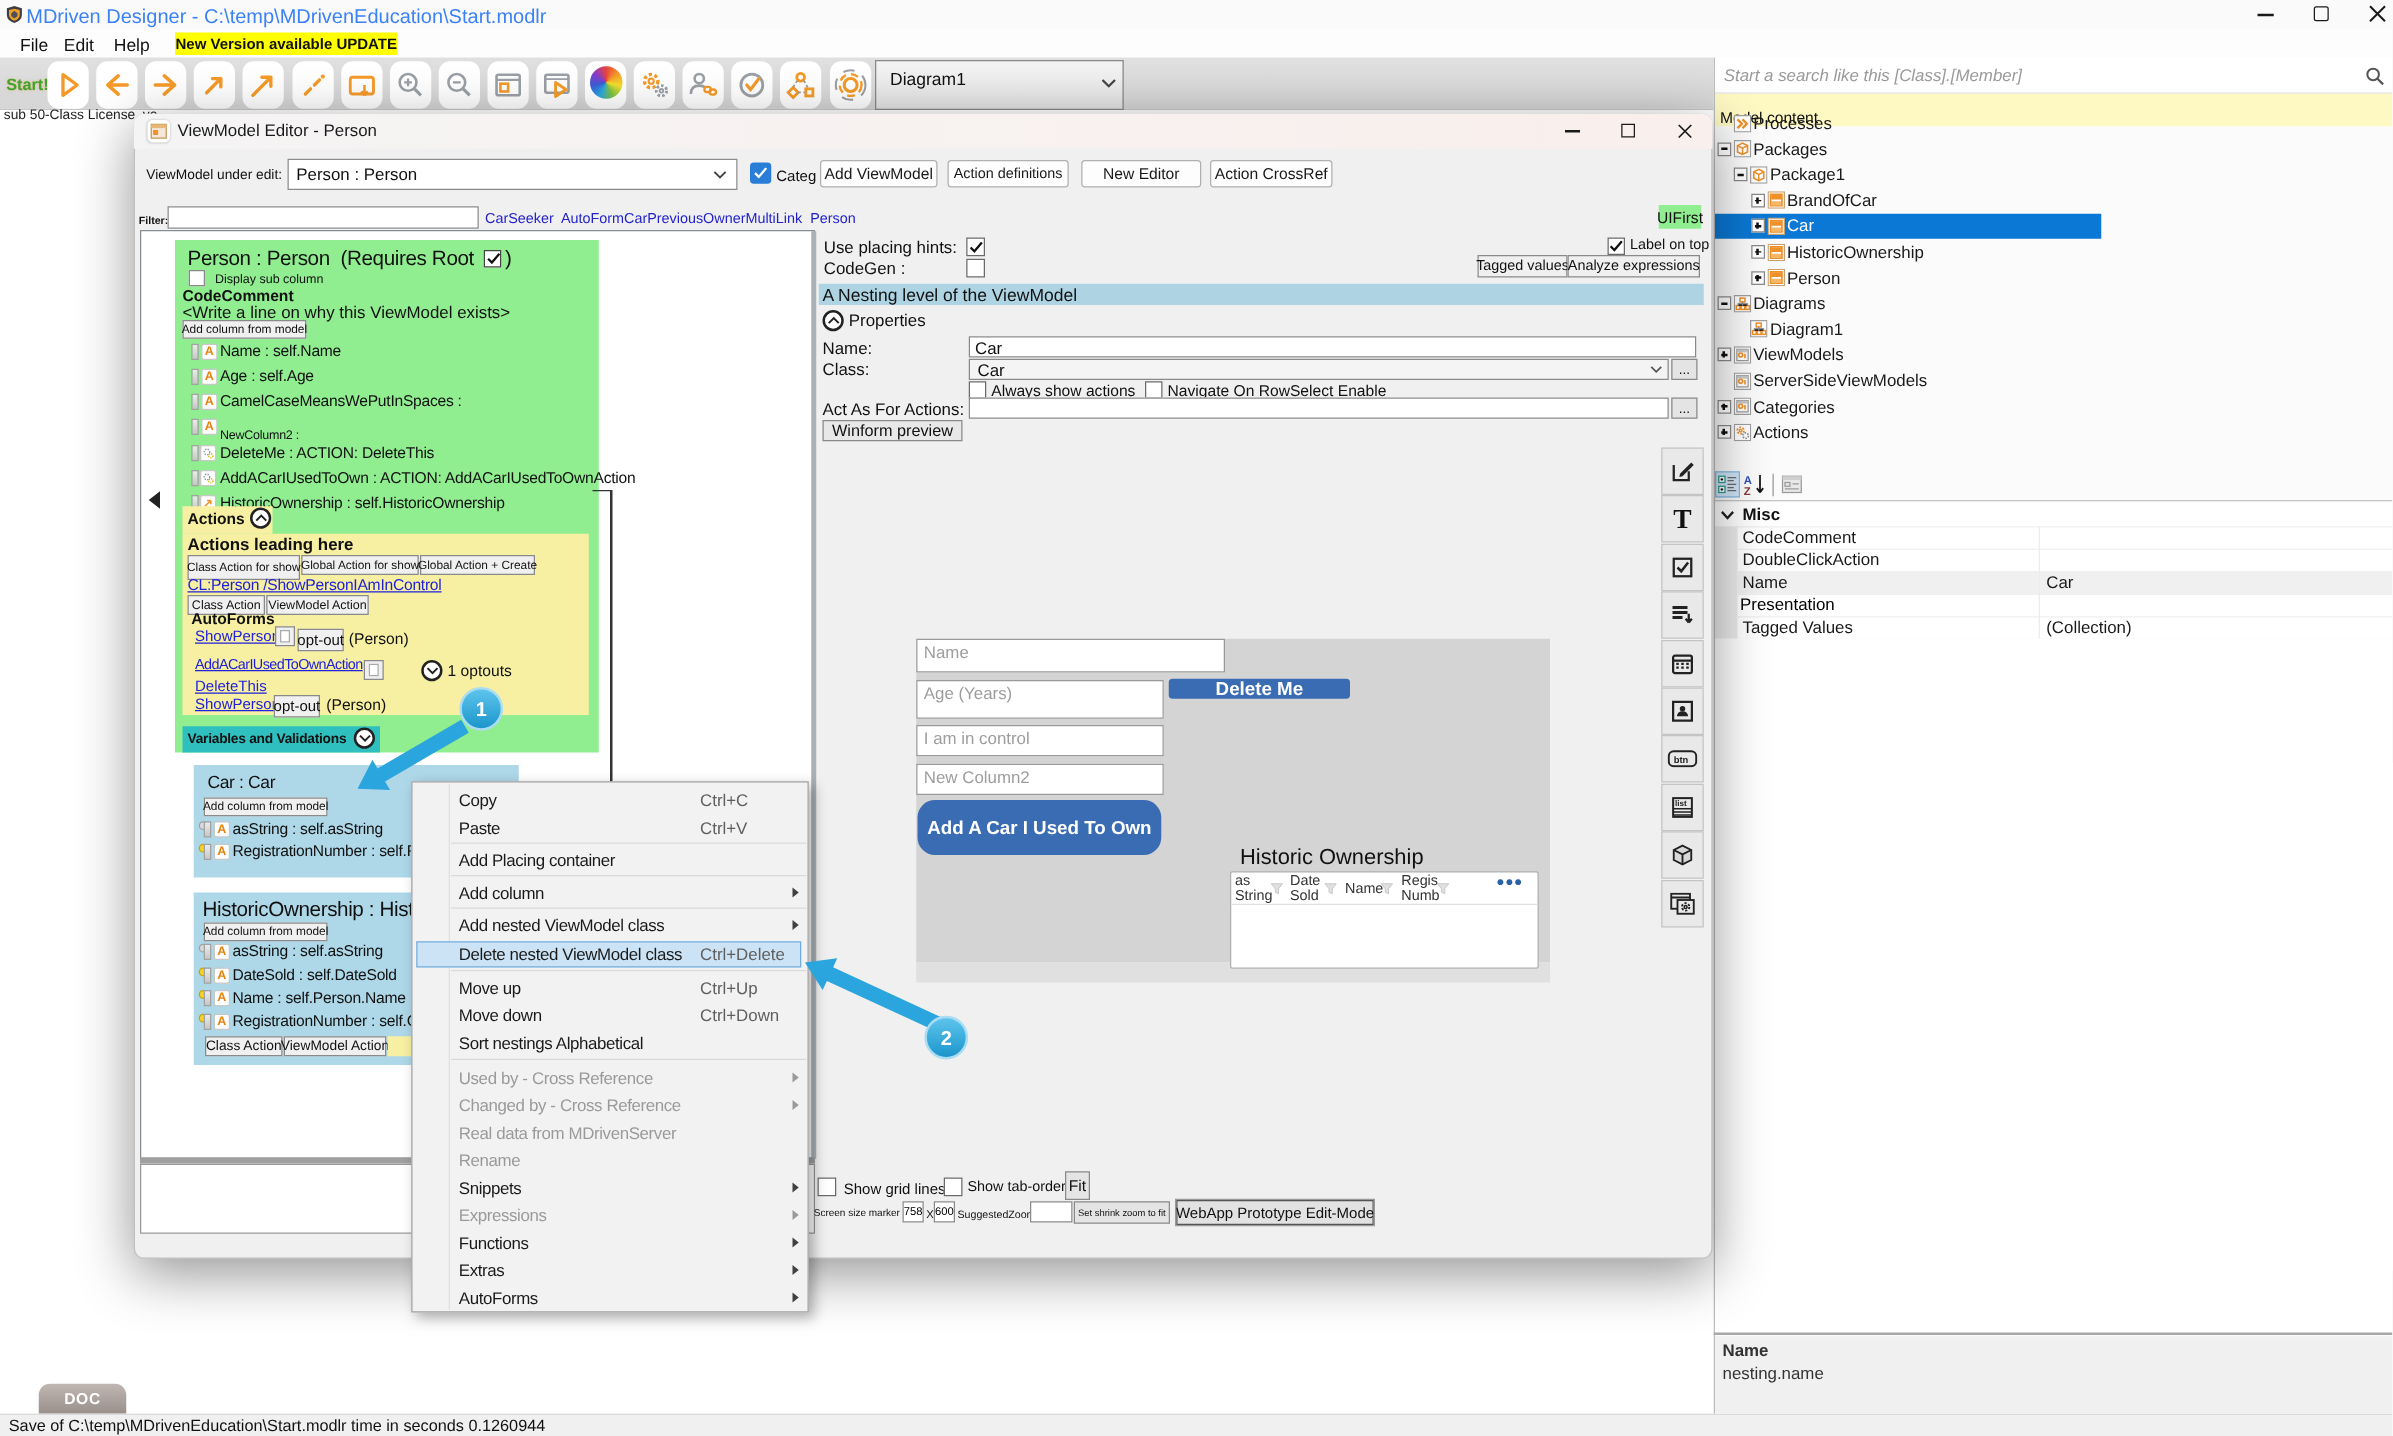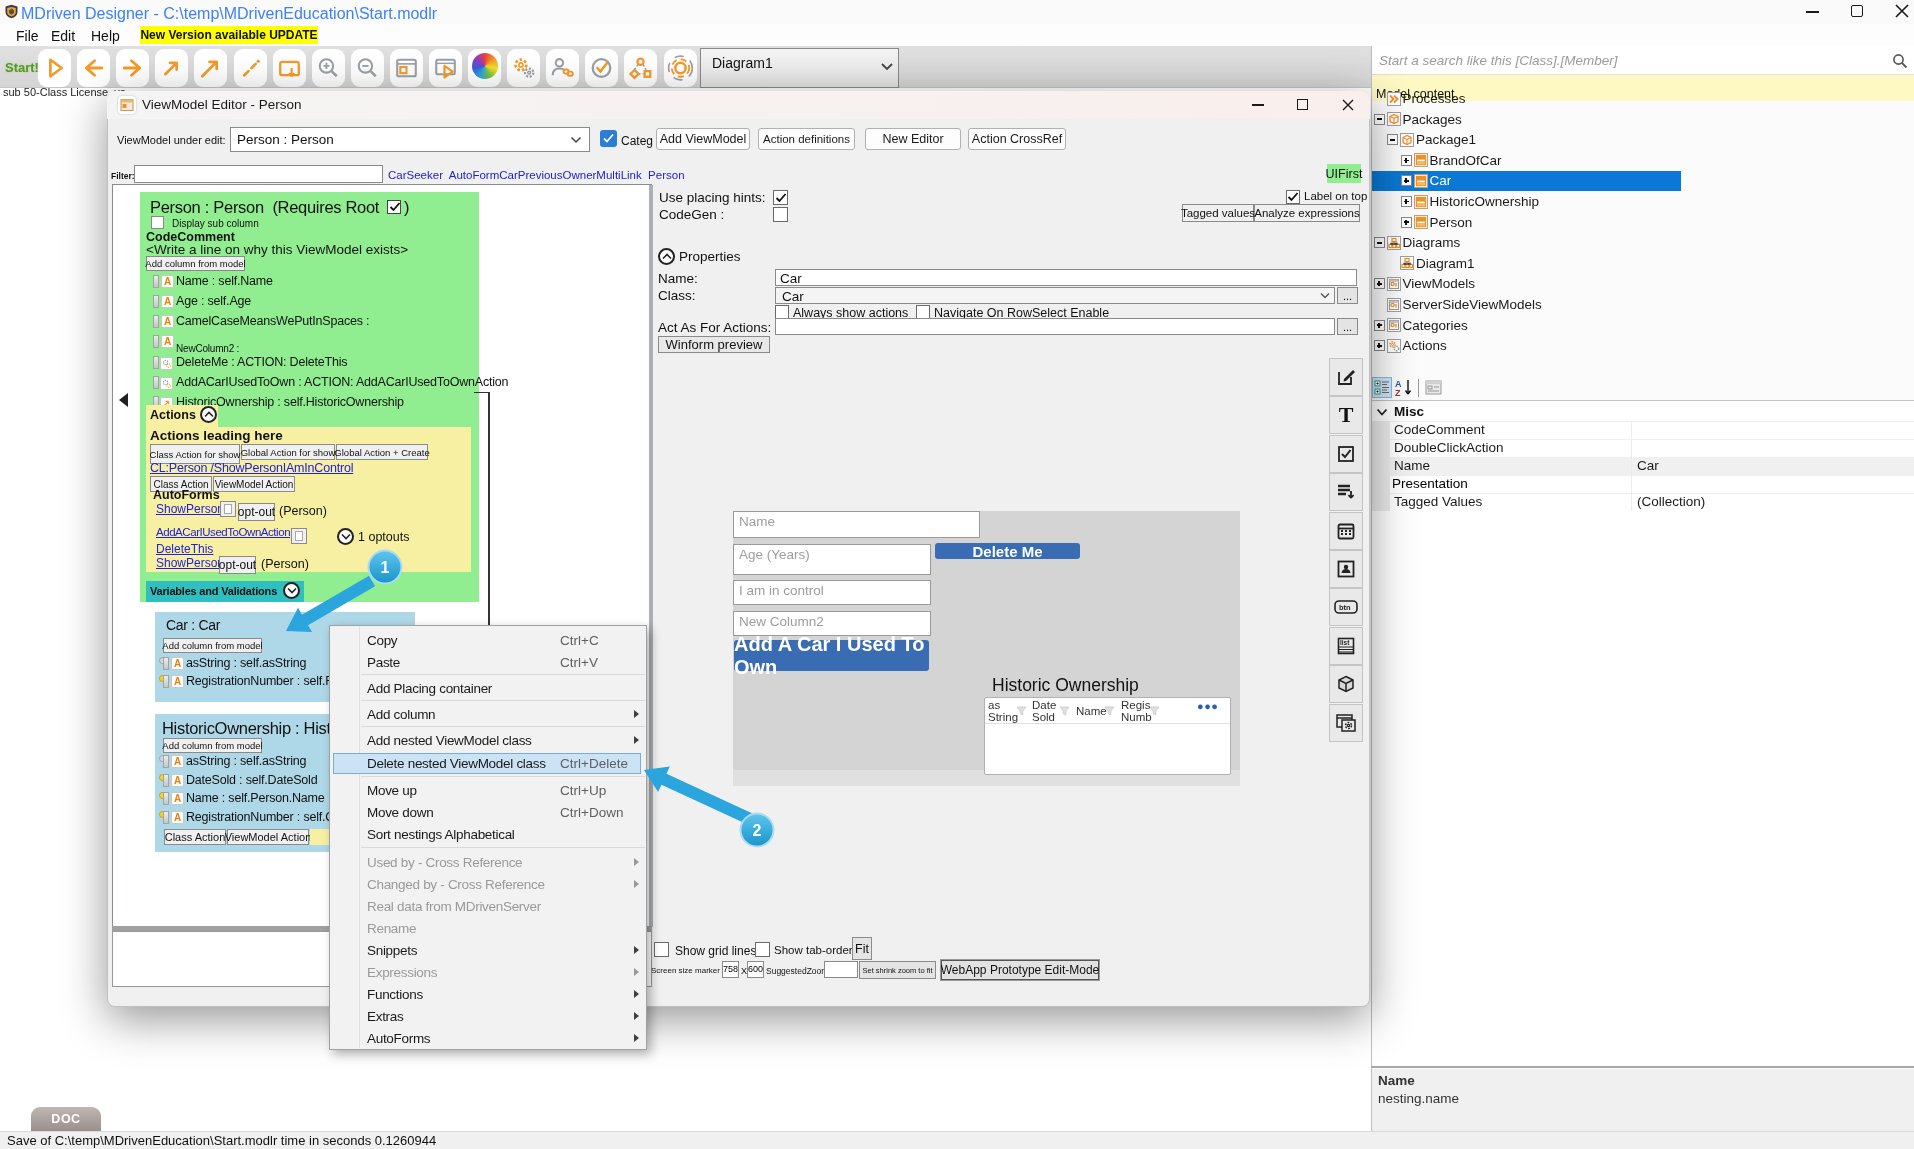--- a/index.html
+++ b/index.html
@@ -482,20 +482,23 @@
 <div class="a" style="left:659px;top:207px;font-size:13.5px;color:#111">CodeGen :</div>
 <div class="a cb" style="left:773px;top:207px;width:15px;height:15px"></div>
 <div class="a cb" style="left:1286px;top:190px;width:14px;height:14px">
       <svg width="12" height="10" viewBox="0 0 12 10">
         <path d="M1.5 5 L4.5 8 L10.5 1" fill="none" stroke="#111" stroke-width="1.8"></path>
       </svg>
     </div>
 <div class="a" style="left:1304px;top:190px;font-size:11.5px;color:#111">Label on top</div>
 <div class="a gbtn" style="left:1182px;top:204px;width:72px;height:18px;font-size:11.5px">Tagged values</div>
 <div class="a gbtn" style="left:1254px;top:204px;width:106px;height:18px;font-size:11.5px">Analyze expressions</div>
+<div class="a" style="left:655px;top:227px;width:708px;height:17px;background:#aed4e4;display:flex;align-items:center">
+      <span style="font-size:14px;color:#111;margin-left:3px">A Nesting level of the ViewModel</span>
+    </div>
 <div class="a cir" style="left:658px;top:248px">
       <svg width="10" height="7" viewBox="0 0 10 7">
         <path d="M1 5.5 L5 1.5 L9 5.5" fill="none" stroke="#222" stroke-width="1.6"></path>
       </svg>
     </div>
 <div class="a" style="left:679px;top:249px;font-size:13.5px;color:#111">Properties</div>
 <div class="a" style="left:658px;top:271px;font-size:13.5px;color:#111">Name:</div>
 <div class="a tb" style="left:775px;top:269px;width:582px;height:17px"></div>
 <div class="a" style="left:780px;top:271px;font-size:13.5px;color:#111">Car</div>
 <div class="a" style="left:658px;top:288px;font-size:13.5px;color:#111">Class:</div>
@@ -517,21 +520,21 @@
 <div class="a" style="left:733px;top:770px;width:507px;height:16px;background:#e0e0e0"></div>
 <div class="a" style="left:733px;top:511px;width:247px;height:27px;background:#fff;border:1px solid #9a9a9a"></div>
 <div class="a ph" style="left:739px;top:514px;font-size:13.5px">Name</div>
 <div class="a" style="left:733px;top:544px;width:198px;height:31px;background:#fff;border:1px solid #9a9a9a"></div>
 <div class="a ph" style="left:739px;top:547px;font-size:13.5px">Age (Years)</div>
 <div class="a" style="left:935px;top:543px;width:145px;height:16px;background:#3a6cb3;border-radius:3px;display:flex;align-items:center;justify-content:center;font-size:15px;font-weight:bold;color:#fff">Delete Me</div>
 <div class="a" style="left:733px;top:580px;width:198px;height:25px;background:#fff;border:1px solid #9a9a9a"></div>
 <div class="a ph" style="left:739px;top:583px;font-size:13.5px">I am in control</div>
 <div class="a" style="left:733px;top:611px;width:198px;height:25px;background:#fff;border:1px solid #9a9a9a"></div>
 <div class="a ph" style="left:739px;top:614px;font-size:13.5px">New Column2</div>
-<div class="a" style="left:734px;top:640px;width:195px;height:31px;background:#3a6cb3;border-radius:3px;display:flex;align-items:center;justify-content:center;font-size:20px;font-weight:bold;color:#fff">Add A Car I Used To Own</div>
+<div class="a" style="left:734px;top:640px;width:195px;height:44px;background:#3a6cb3;border-radius:14px;display:flex;align-items:center;justify-content:center;font-size:15px;font-weight:bold;color:#fff">Add A Car I Used To Own</div>
 <div class="a" style="left:992px;top:675px;font-size:17.5px;color:#111;white-space:nowrap">Historic Ownership</div>
 <div class="a" style="left:984px;top:697px;width:247px;height:78px;background:#fff;border:1px solid #b0b0b0;border-radius:2px"></div>
 <div class="a" style="left:988px;top:700px;font-size:11.5px;color:#333;line-height:11.5px">as<br>String</div>
 <svg class="a" style="left:1016px;top:706px" width="11" height="10" viewBox="0 0 11 10">
       <path d="M1 1 H10 L6.8 5 V9 L4.2 7.8 V5 Z" fill="#e0e0e0" stroke="#c8c8c8" stroke-width="0.8"></path>
     </svg>
 <div class="a" style="left:1032px;top:700px;font-size:11.5px;color:#333;line-height:11.5px">Date<br>Sold</div>
 <svg class="a" style="left:1059px;top:706px" width="11" height="10" viewBox="0 0 11 10">
       <path d="M1 1 H10 L6.8 5 V9 L4.2 7.8 V5 Z" fill="#e0e0e0" stroke="#c8c8c8" stroke-width="0.8"></path>
     </svg>

